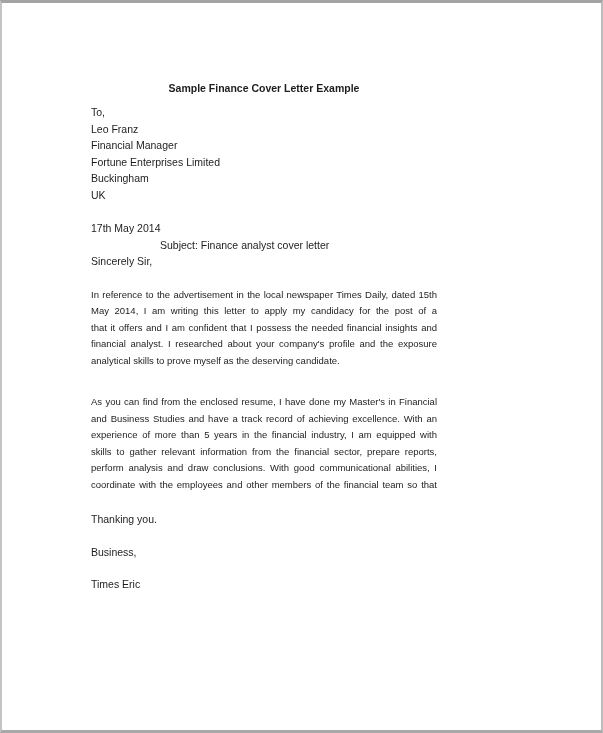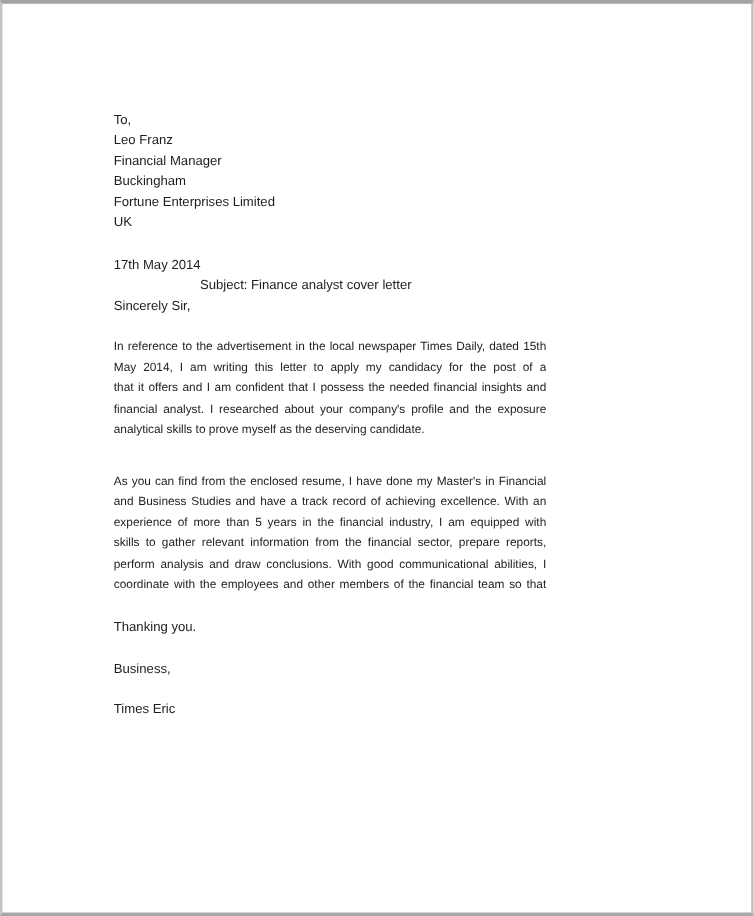--- a/index.html
+++ b/index.html
@@ -59,26 +59,27 @@
   .gap-thanks  { margin-top: 17.5px; }
   .gap-close   { margin-top: 16.5px; }
   .gap-sign    { margin-top: 15.5px; }
 </style>
 </head>
 <body>
 
 <div class="page">
   <div class="col">
 
+    <div class="line title">Sample Finance Cover Letter Example</div>
 
     <div class="line gap-title">To,</div>
     <div class="line">Leo Franz</div>
     <div class="line">Financial Manager</div>
+    <div class="line">Fortune Enterprises Limited</div>
     <div class="line">Buckingham</div>
-    <div class="line">Fortune Enterprises Limited</div>
     <div class="line">UK</div>
 
     <div class="line gap-date">17th May 2014</div>
     <div class="line subject">Subject: Finance analyst cover letter</div>
     <div class="line">Sincerely Sir,</div>
 
     <div class="para gap-para">
       <div class="pline">In reference to the advertisement in the local newspaper Times Daily, dated 15th</div>
       <div class="pline">May 2014, I am writing this letter to apply my candidacy for the post of a</div>
       <div class="pline">that it offers and I am confident that I possess the needed financial insights and</div>

